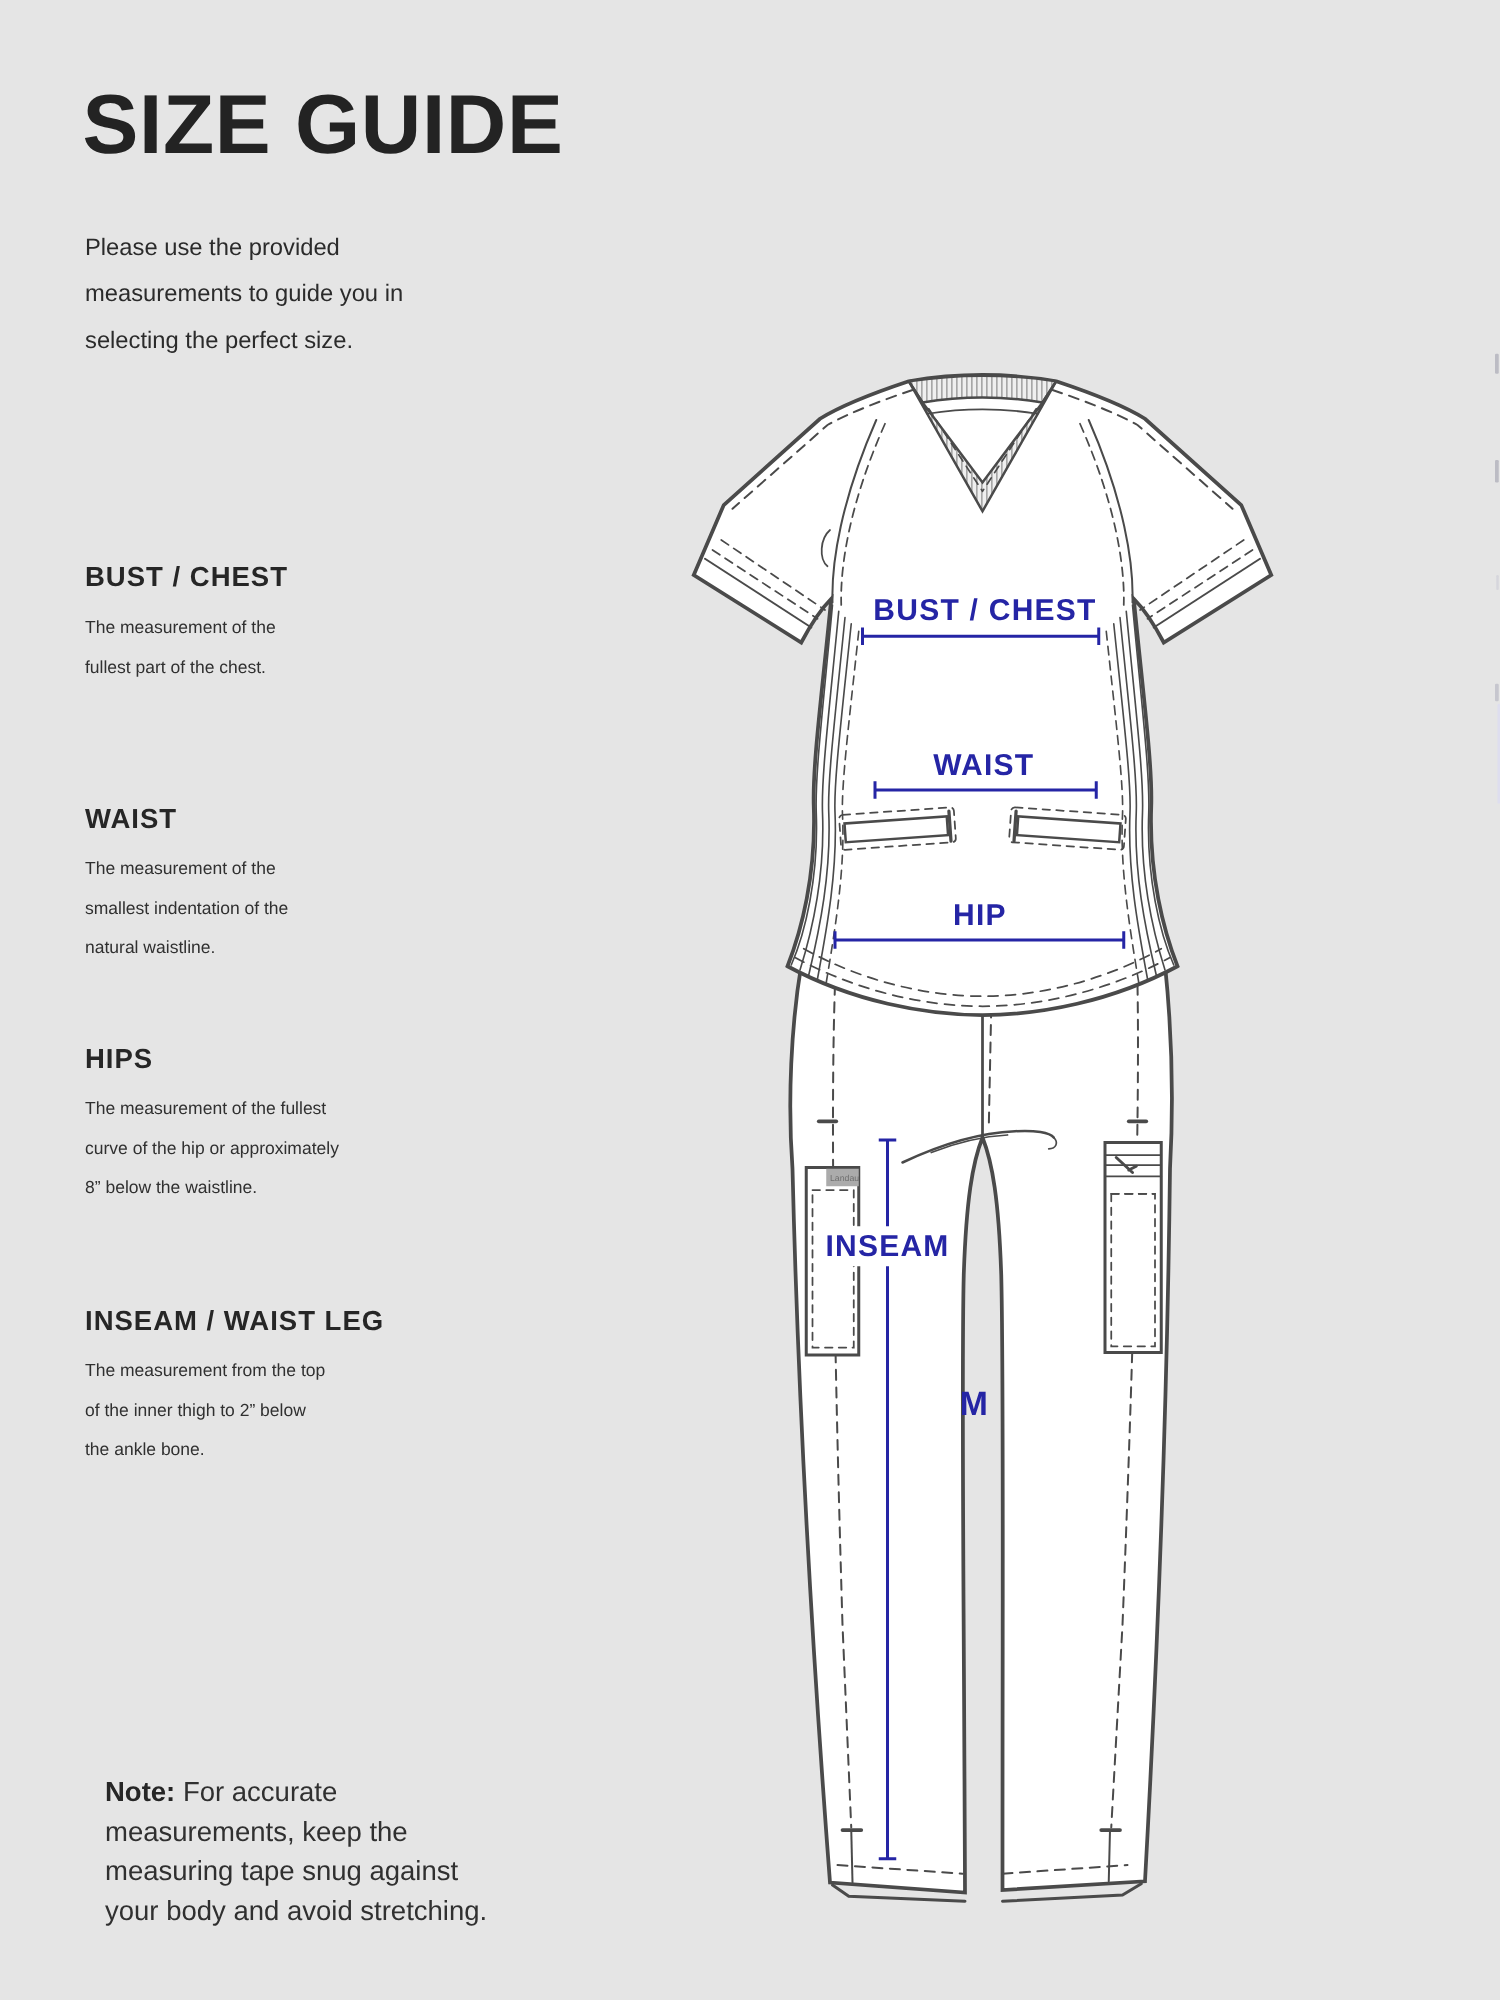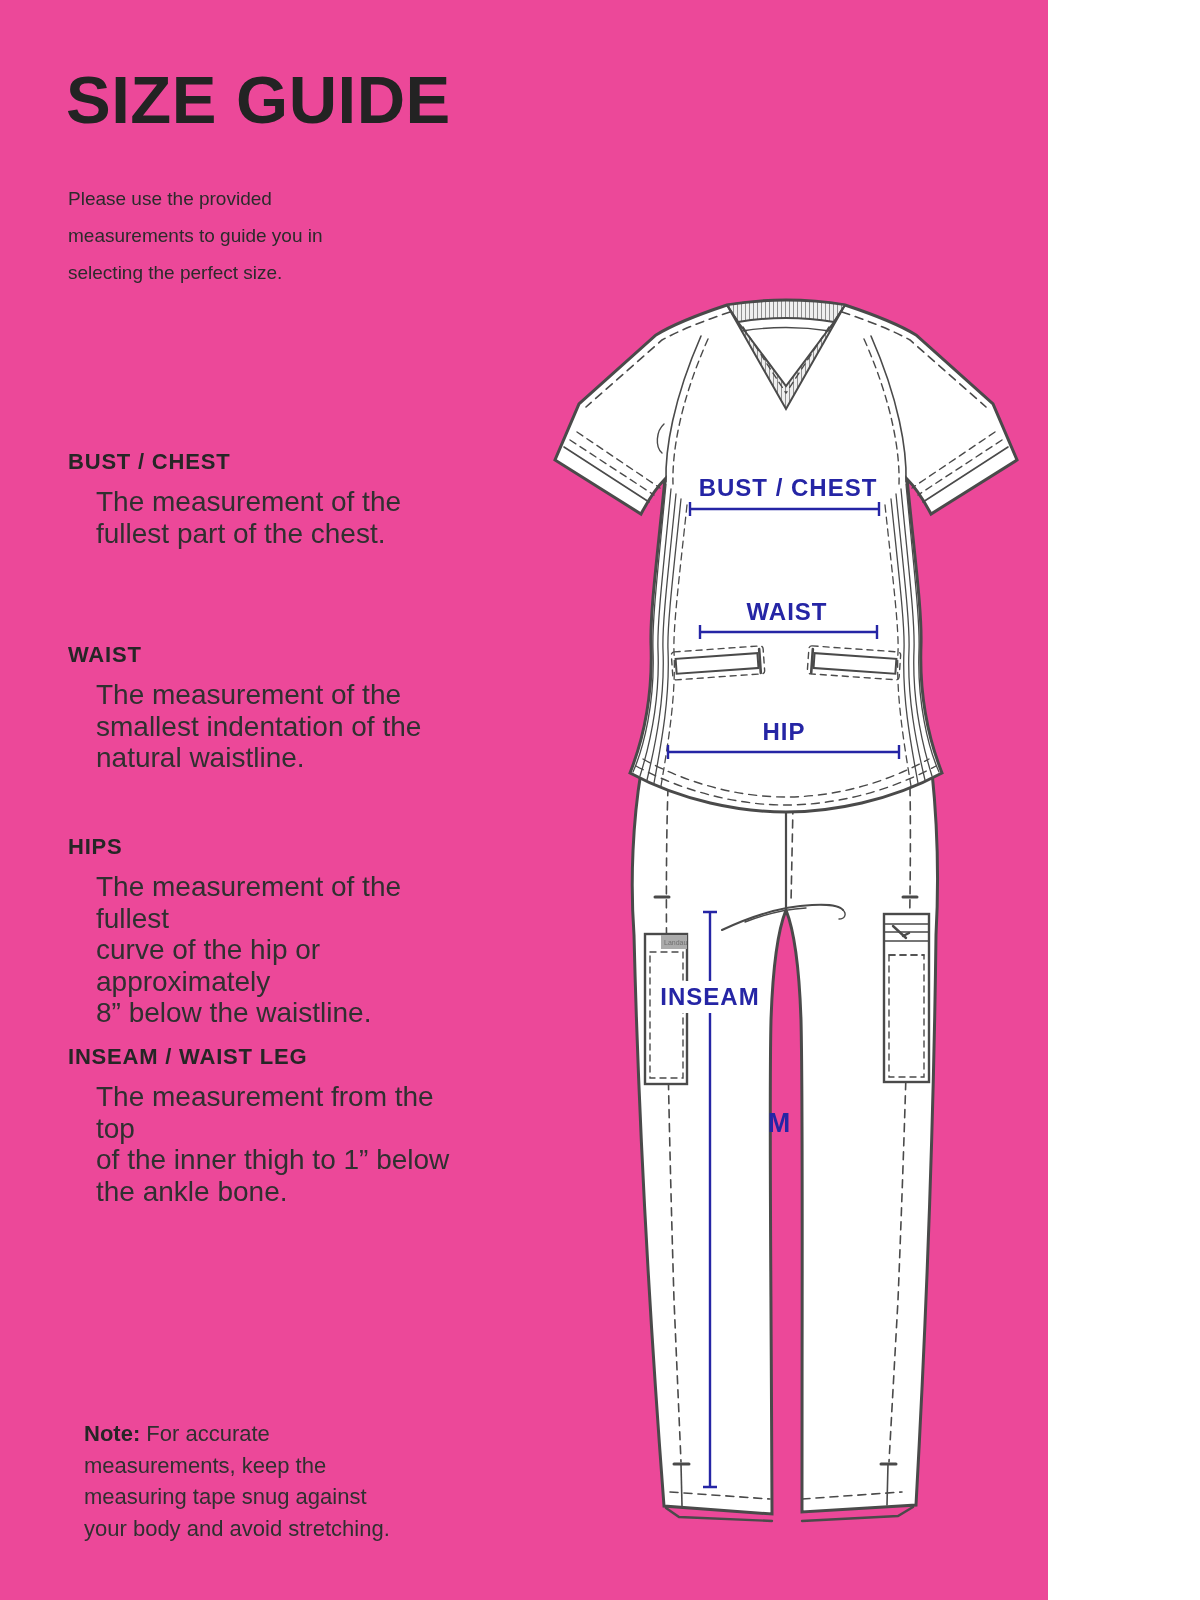--- a/index.html
+++ b/index.html
@@ -1,24 +1,24 @@
 <!DOCTYPE html>
 <html><head>
 <meta charset="utf-8">
 <style>
   html,body{margin:0;padding:0;background:#fff;}
-  .page{position:relative;width:1048px;height:1600px;background:#ec4899;overflow:hidden;
+  .page{position:relative;width:1200px;height:1600px;background:#e5e5e5;overflow:hidden;
         font-family:"Liberation Sans", sans-serif;color:#2e2e2e;}
   .title{position:absolute;left:66px;top:64px;font-size:67px;font-weight:bold;
          letter-spacing:0.5px;color:#232323;line-height:72px;}
   .intro{position:absolute;left:68px;top:180px;font-size:19px;line-height:37px;
          color:#2b2b2b;white-space:pre-line;}
   .sec{position:absolute;left:68px;width:400px;}
   .sec-h{font-size:22px;font-weight:bold;letter-spacing:0.8px;color:#262626;line-height:26px;}
-  .sec-b{margin-top:11px;font-size:28px;line-height:31.5px;color:#303030;white-space:pre-line;margin-left:28px;}
+  .sec-b{margin-top:11px;font-size:14px;line-height:31.5px;color:#303030;white-space:pre-line;}
   .sec-bust{top:449px;} .sec-waist{top:642px;} .sec-hips{top:834px;} .sec-inseam{top:1044px;}
   .note{position:absolute;left:84px;top:1396px;width:370px;font-size:22px;line-height:31.5px;
         color:#303030;white-space:pre-line;}
   .note b{color:#262626;}
   .diagram{position:absolute;left:530px;top:268px;width:500px;height:1272px;}
   .edge-artifact{position:absolute;border-radius:1px;}
   .ea1{left:1196px;top:283px;width:3px;height:16px;background:#bcbcc4;}
   .ea2{left:1196px;top:368px;width:3px;height:18px;background:#bcbcc4;}
   .ea3{left:1197px;top:460px;width:2px;height:12px;background:#d6d6dc;}
   .ea4{left:1196px;top:547px;width:3px;height:14px;background:#c6c6ce;}
@@ -51,21 +51,21 @@
   <div class="sec sec-hips">
     <div class="sec-h">HIPS</div>
     <div class="sec-b">The measurement of the fullest
 curve of the hip or approximately
 8” below the waistline.</div>
   </div>
 
   <div class="sec sec-inseam">
     <div class="sec-h">INSEAM / WAIST LEG</div>
     <div class="sec-b">The measurement from the top
-of the inner thigh to 1” below
+of the inner thigh to 2” below
 the ankle bone.</div>
   </div>
 
   <p class="note"><b>Note:</b> <span>For accurate
 measurements, keep the
 measuring tape snug against
 your body and avoid stretching.</span></p>
 
   <svg class="diagram" viewBox="530 268 500 1272" xmlns="http://www.w3.org/2000/svg">
     <defs>

